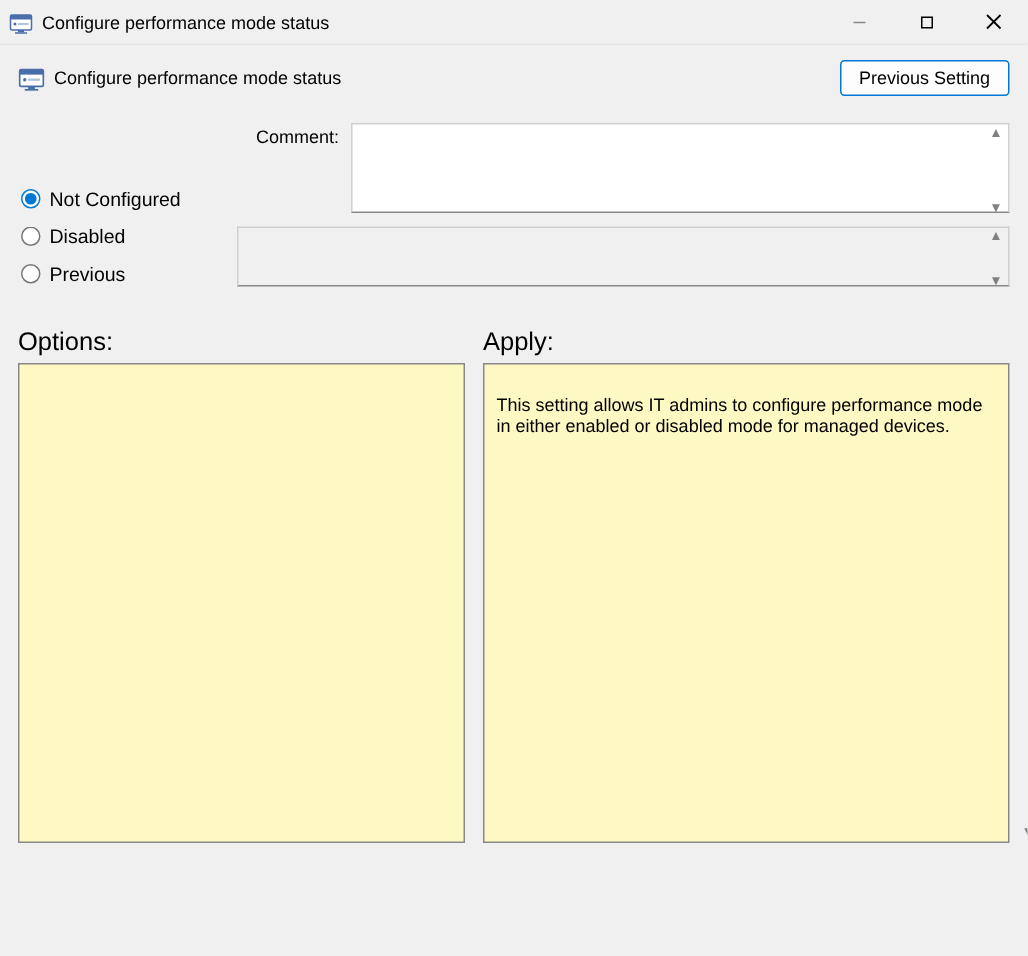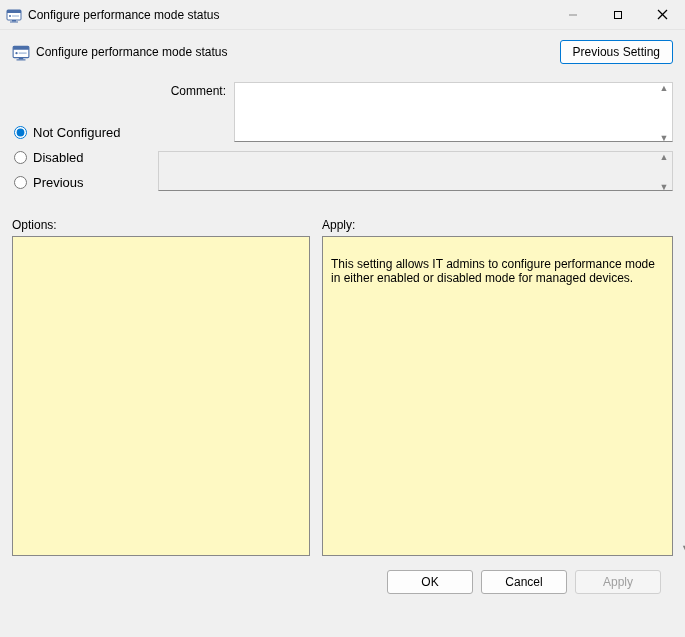--- a/index.html
+++ b/index.html
@@ -169,21 +169,21 @@
       line-height: 1;
       text-align: center;
     }
     .lower-labels {
       display: flex;
       gap: 12px;
       margin-top: 18px;
       margin-bottom: 4px;
     }
     .lower-labels .lab {
-      font-size: 12px;
+      font-size: 17px;
     }
     .lower-labels .lab.options {
       width: 298px;
     }
     .lower-panels {
       display: flex;
       gap: 12px;
     }
     .panel {
       border: 1px solid #888;
@@ -315,19 +315,14 @@
   </div>
 
   <div class="lower-panels">
     <div class="panel options"></div>
     <div class="panel help">
       <span>This setting allows IT admins to configure performance mode in either enabled or disabled mode for managed devices.</span>
       <span class="help-scroll">▼</span>
     </div>
   </div>
 
-  <div class="footer">
-    <div class="btn">OK</div>
-    <div class="btn">Cancel</div>
-    <div class="btn disabled">Apply</div>
-  </div>
 
 </div>
 
 </body></html>

